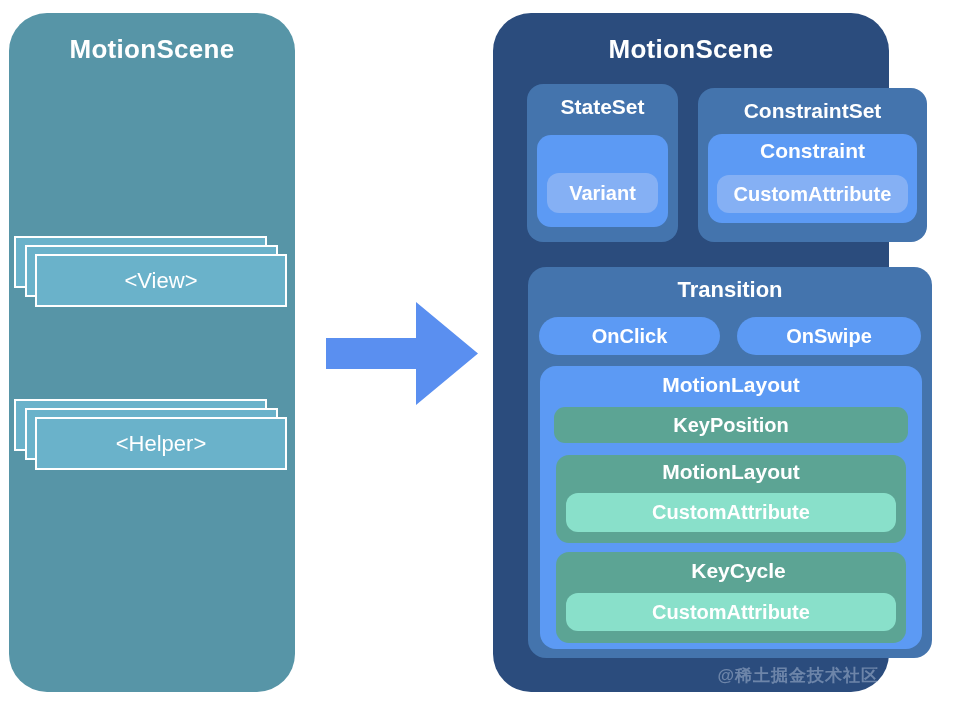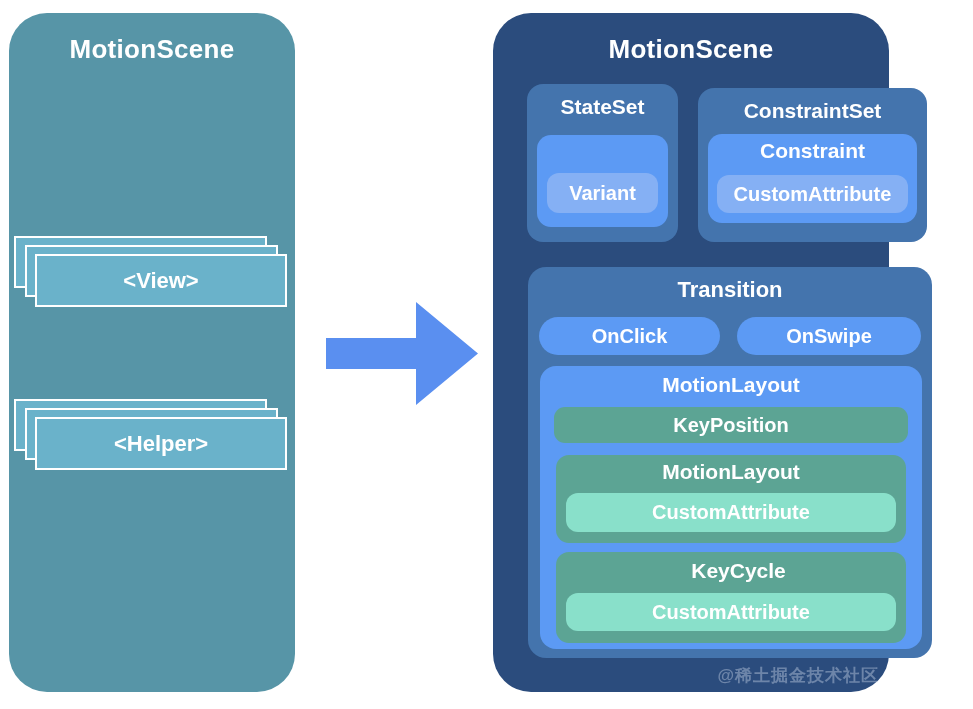--- a/index.html
+++ b/index.html
@@ -30,21 +30,21 @@
   
   .card {
     position: absolute;
     width: 253px; height: 52px;
     background: var(--layout-card, #6ab2ca);
     border: 2px solid #ffffff;
   }
   .card.front {
     width: 252px; height: 53px;
     display: flex; align-items: center; justify-content: center;
-    color: var(--text, #fff); font-weight: 700; font-size: 22px;
+    color: var(--text, #fff); font-weight: 400; font-size: 22px;
   }
   .view-back   { left: 5px;  top: 223px; }
   .view-mid    { left: 16px; top: 232px; }
   .view-front  { left: 26px; top: 241px; }
   .helper-back { left: 5px;  top: 386px; }
   .helper-mid  { left: 16px; top: 395px; }
   .helper-front{ left: 26px; top: 404px; }
 
   
   .arrow-svg { position: absolute; left: 326px; top: 302px; width: 152px; height: 103px; }

